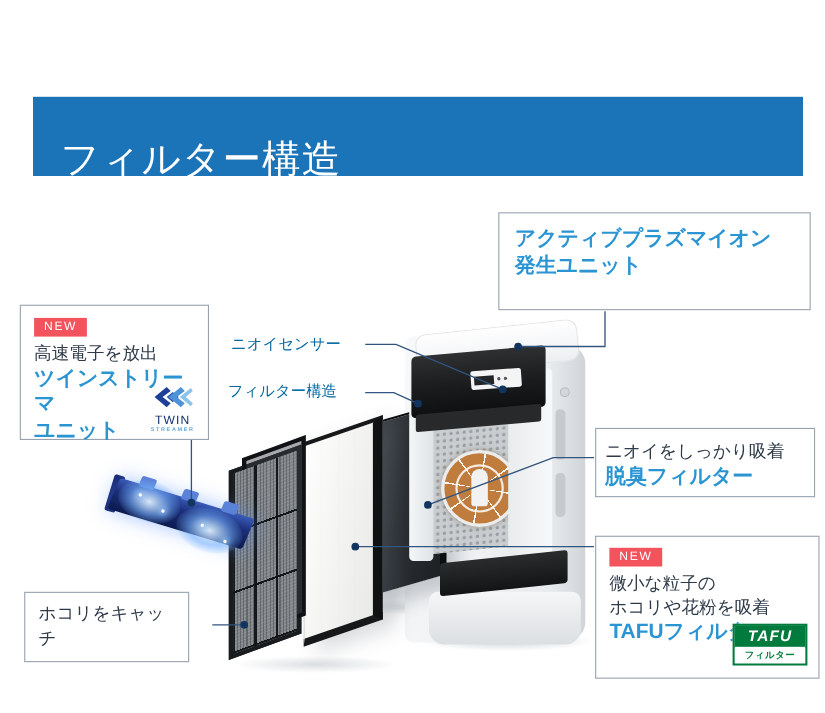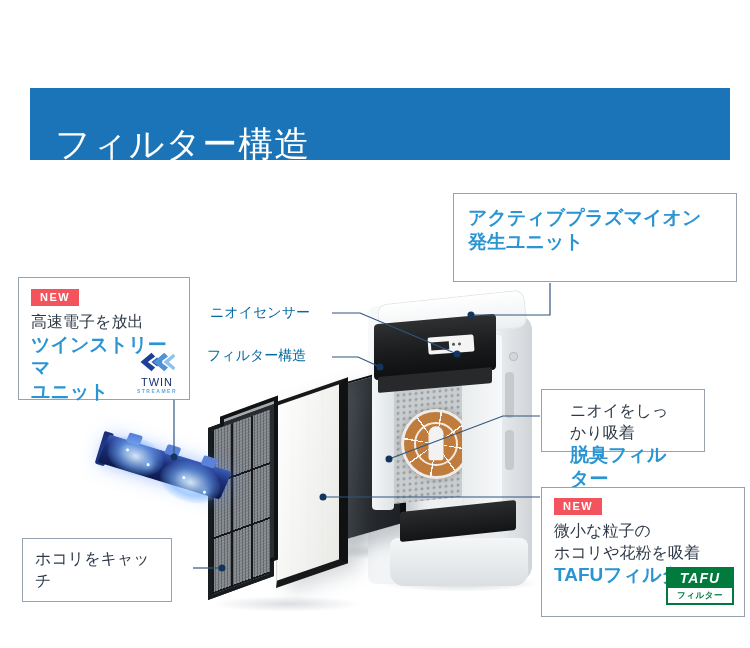--- a/index.html
+++ b/index.html
@@ -15,26 +15,26 @@
   .header-bar .title{
     margin-left:25px;font-size:35px;font-weight:normal;color:#ffffff;letter-spacing:1px;margin-top:40px;
   }
   
   .callout{
     position:absolute;background:#ffffff;border:1px solid #97a2ae;box-sizing:border-box;
   }
   .c-desc{font-size:16px;color:#2e3a48;line-height:1.35;}
   .c-name{font-size:19px;font-weight:bold;color:#2b95d3;line-height:1.25;}
   .new-badge{
-    display:inline-block;background:#f2535c;color:#fff;font-size:11px;font-weight:bold;
+    display:inline-block;background:#f2535c;color:#fff;font-size:11px;font-weight:normal;
     letter-spacing:1.5px;padding:2px 9px 3px;margin-bottom:5px;
   }
   #box-active{left:453px;top:193px;width:284px;height:89px;padding:12px 14px;}
   #box-twin{left:18px;top:277px;width:172px;height:123px;padding:9px 12px;}
-  #box-deodor{left:541px;top:389px;width:164px;height:63px;padding:10px 28px;}
+  #box-deodor{left:541px;top:389px;width:200px;height:63px;padding:10px 8px;}
   #box-tafu{left:541px;top:487px;width:204px;height:130px;padding:8px 12px;}
   #box-pre{left:22px;top:538px;width:150px;height:64px;padding:9px 12px;}
   .sensor-label{position:absolute;font-size:14px;color:#0369a1;}
   #label-odor{left:210px;top:304px;}
   #label-dust{left:207px;top:347px;}
   
   .twin-logo{position:absolute;right:5px;bottom:5px;width:54px;text-align:center;line-height:1;}
   .twin-logo .t-top{display:block;font-size:11px;font-weight:normal;color:#16306e;letter-spacing:1px;margin-top:1px;}
   .twin-logo .t-sub{display:block;font-size:5px;font-weight:bold;color:#5fa9dc;letter-spacing:1.5px;margin-top:1px;}
   

